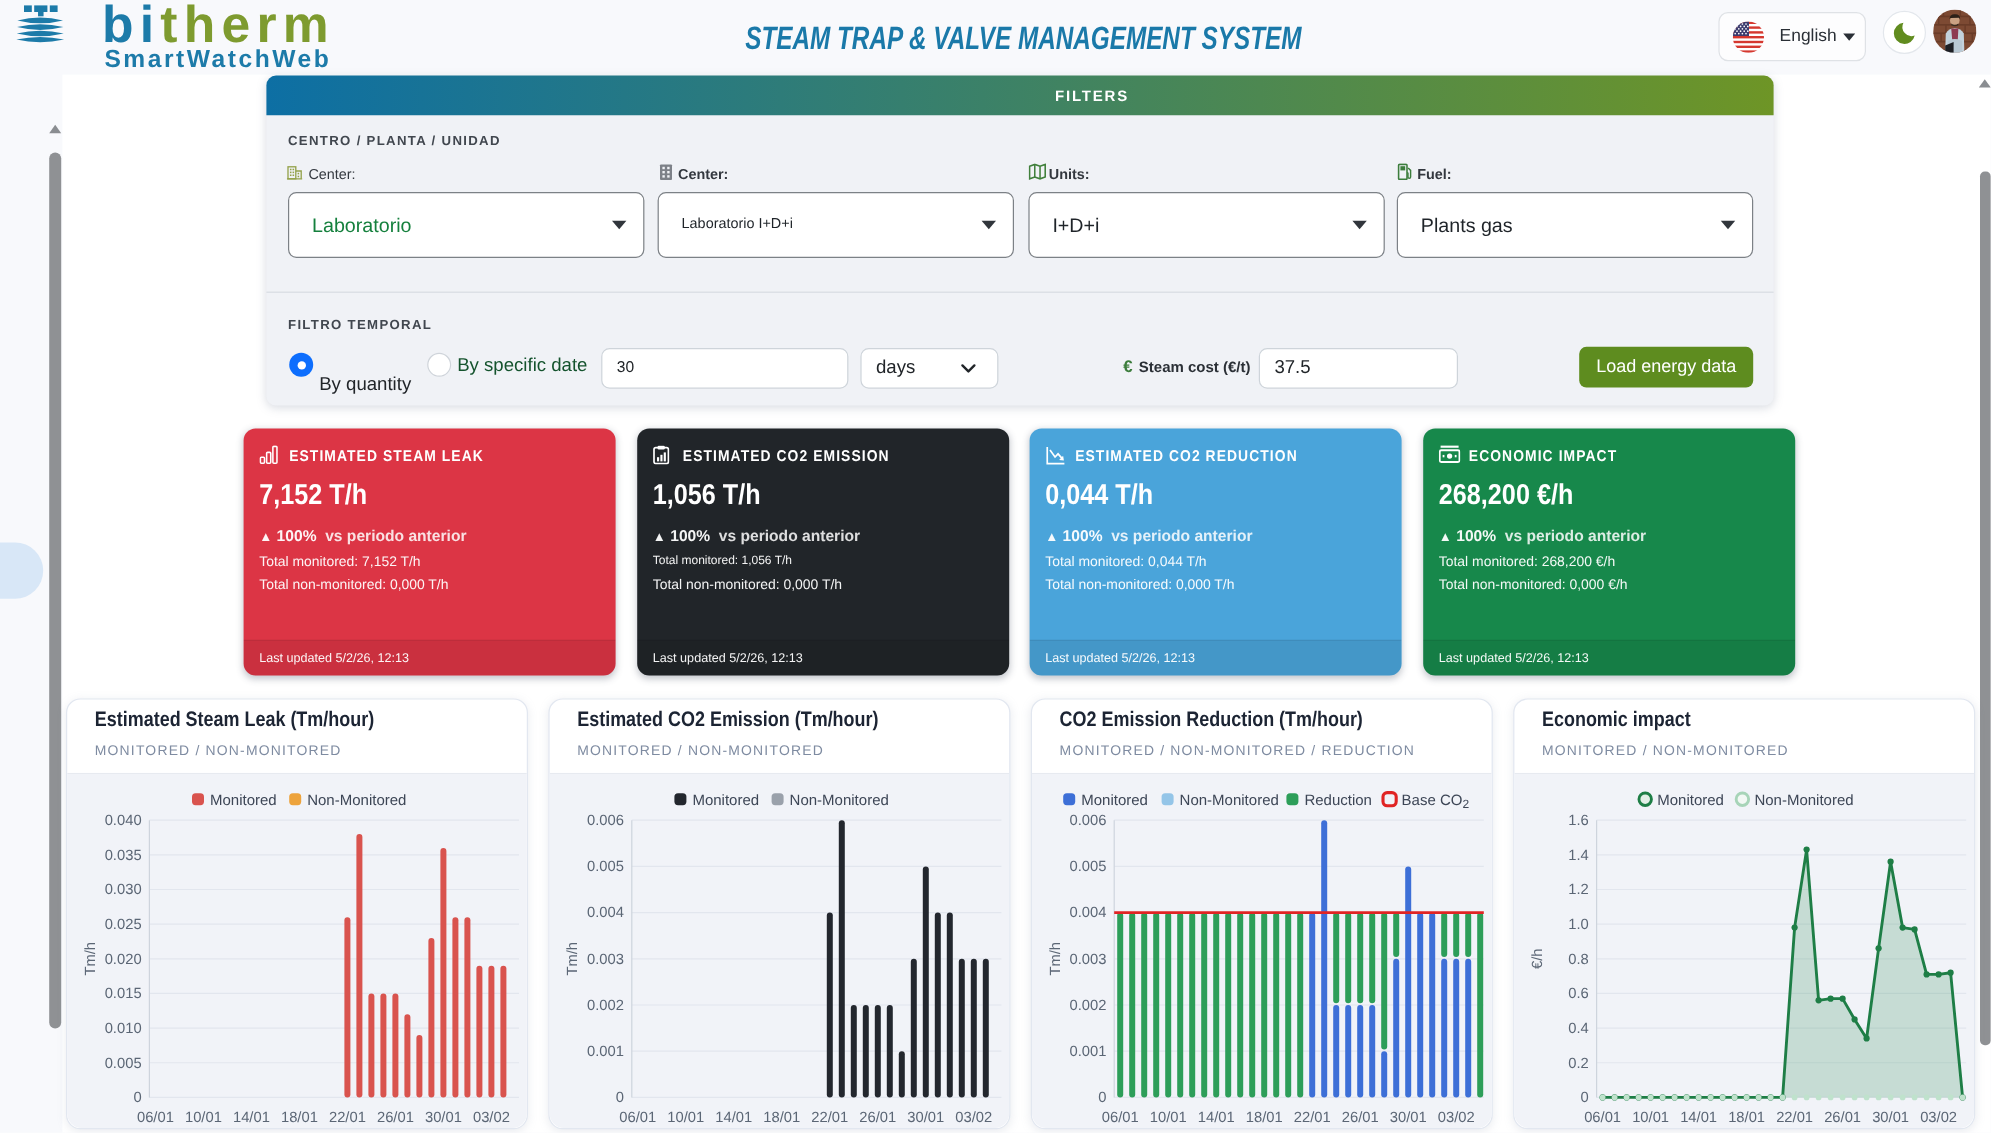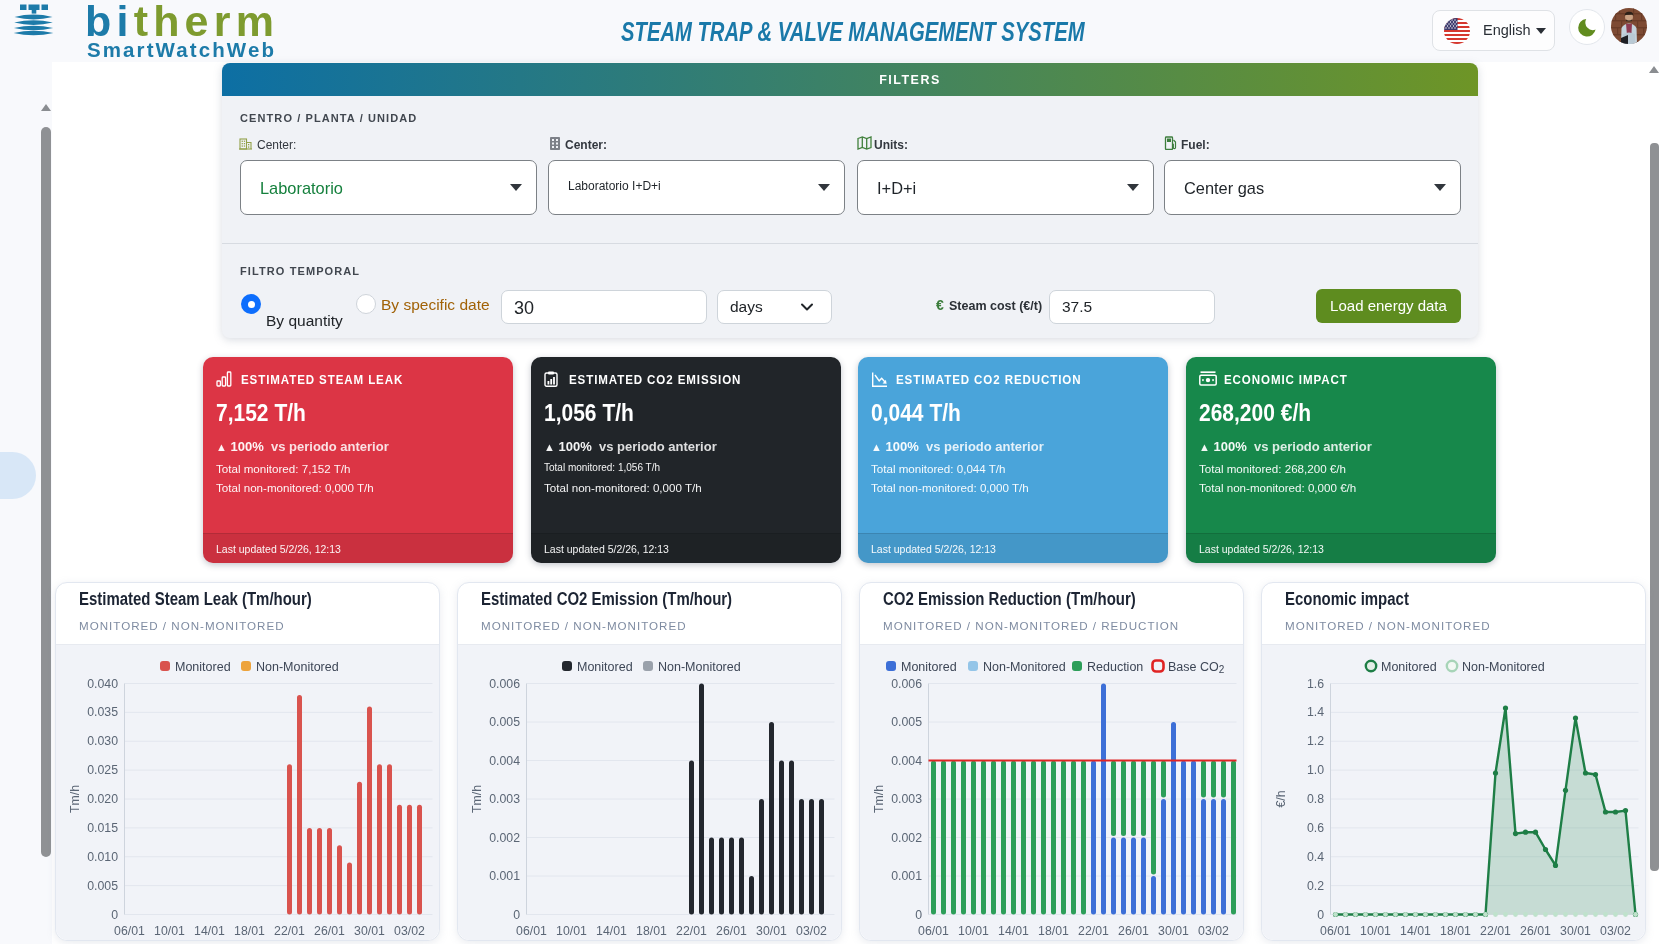--- a/index.html
+++ b/index.html
@@ -164,31 +164,31 @@
 <div class="abs" style="left:240px;top:160px;width:297px;height:55px;background:#ffffff;border:1px solid #7c8186;border-radius:7px"></div>
 <div class="abs" style="left:260px;top:179px;font-size:16.4px;color:#15803d">Laboratorio</div>
 <div class="abs" style="left:510px;top:184px;width:0;height:0;border-left:6px solid transparent;border-right:6px solid transparent;border-top:7px solid #31363c"></div>
 <div class="abs" style="left:548px;top:160px;width:297px;height:55px;background:#ffffff;border:1px solid #7c8186;border-radius:7px"></div>
 <div class="abs" style="left:568px;top:179px;font-size:12px;color:#1f2429">Laboratorio I+D+i</div>
 <div class="abs" style="left:818px;top:184px;width:0;height:0;border-left:6px solid transparent;border-right:6px solid transparent;border-top:7px solid #31363c"></div>
 <div class="abs" style="left:857px;top:160px;width:297px;height:55px;background:#ffffff;border:1px solid #7c8186;border-radius:7px"></div>
 <div class="abs" style="left:877px;top:179px;font-size:16.4px;color:#1f2429">I+D+i</div>
 <div class="abs" style="left:1127px;top:184px;width:0;height:0;border-left:6px solid transparent;border-right:6px solid transparent;border-top:7px solid #31363c"></div>
 <div class="abs" style="left:1164px;top:160px;width:297px;height:55px;background:#ffffff;border:1px solid #7c8186;border-radius:7px"></div>
-<div class="abs" style="left:1184px;top:179px;font-size:16.4px;color:#1f2429">Center gas</div>
+<div class="abs" style="left:1184px;top:179px;font-size:16.4px;color:#1f2429">Plants gas</div>
 <div class="abs" style="left:1434px;top:184px;width:0;height:0;border-left:6px solid transparent;border-right:6px solid transparent;border-top:7px solid #31363c"></div>
 <div class="abs" style="left:222px;top:243px;width:1256px;height:1px;background:#d7dbe1"></div>
 <div class="abs" style="left:240px;top:265px;font-size:11px;font-weight:bold;letter-spacing:1.1px;color:#41474f">FILTRO TEMPORAL</div>
 <div class="abs" style="left:241px;top:294px;width:20px;height:20px;border-radius:50%;background:#0d6efd"></div>
 <div class="abs" style="left:247.5px;top:300.5px;width:7px;height:7px;border-radius:50%;background:#ffffff"></div>
 <div class="abs" style="left:266px;top:312px;font-size:15.5px;color:#212529">By quantity</div>
 <div class="abs" style="left:356px;top:294px;width:20px;height:20px;border-radius:50%;background:#ffffff;border:1.5px solid #cfd4da"></div>
-<div class="abs" style="left:381px;top:296px;font-size:15.5px;color:#a16207">By specific date</div>
+<div class="abs" style="left:381px;top:296px;font-size:15.5px;color:#14532d">By specific date</div>
 <div class="abs" style="left:501px;top:290px;width:206px;height:34px;background:#ffffff;border:1px solid #ced4da;border-radius:7px"></div>
-<div class="abs" style="left:514px;top:298px;font-size:18px;color:#212529">30</div>
+<div class="abs" style="left:514px;top:298px;font-size:13px;color:#212529">30</div>
 <div class="abs" style="left:717px;top:290px;width:115px;height:34px;background:#ffffff;border:1px solid #ced4da;border-radius:7px"></div>
 <div class="abs" style="left:730px;top:298px;font-size:15.5px;color:#212529">days</div>
 <svg class="abs" style="left:800px;top:302px" width="14" height="10" viewBox="0 0 14 10">
     <path d="M2 2.5 L7 7.5 L12 2.5" fill="none" stroke="#212529" stroke-width="2" stroke-linecap="round" stroke-linejoin="round"></path>
   </svg>
 <div class="abs" style="left:936px;top:297px;font-size:14px;font-weight:bold;color:#3c7d3c">€</div>
 <div class="abs" style="left:949px;top:299px;font-size:12.5px;font-weight:bold;color:#2b3036">Steam cost (€/t)</div>
 <div class="abs" style="left:1049px;top:290px;width:166px;height:34px;background:#ffffff;border:1px solid #ced4da;border-radius:7px"></div>
 <div class="abs" style="left:1062px;top:298px;font-size:15.5px;color:#212529">37.5</div>
 <div class="abs" style="left:1316px;top:289px;width:145px;height:34px;background:#5e8c1f;border-radius:6px;color:#ffffff;font-size:15px;text-align:center;line-height:34px">Load energy data</div>

